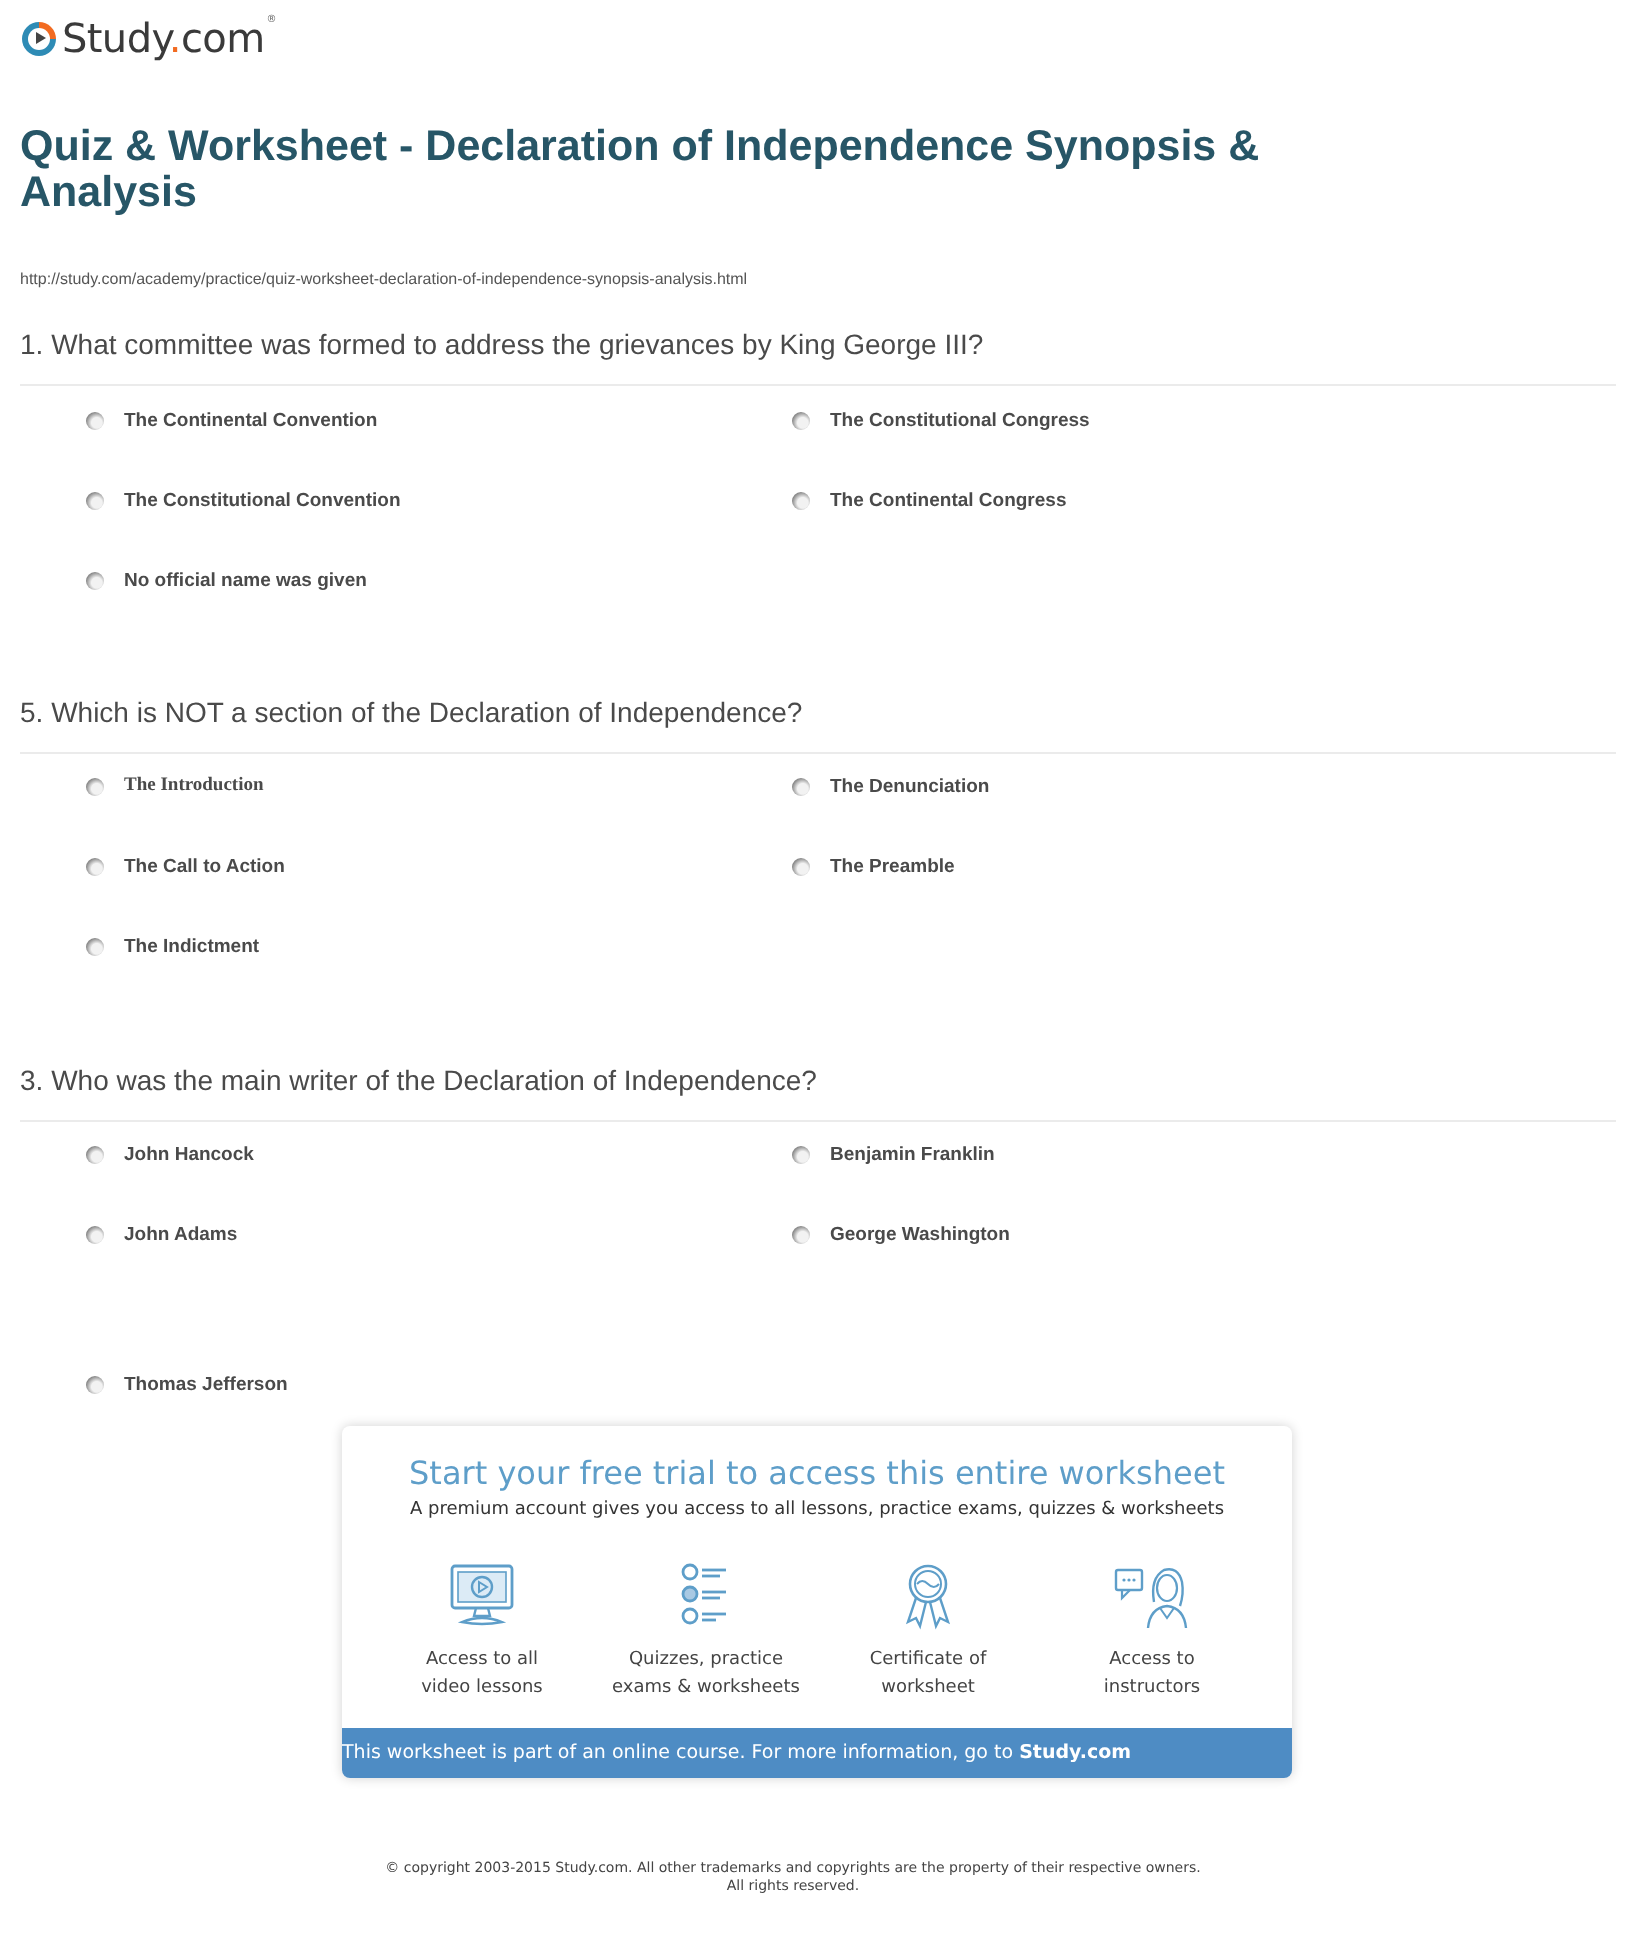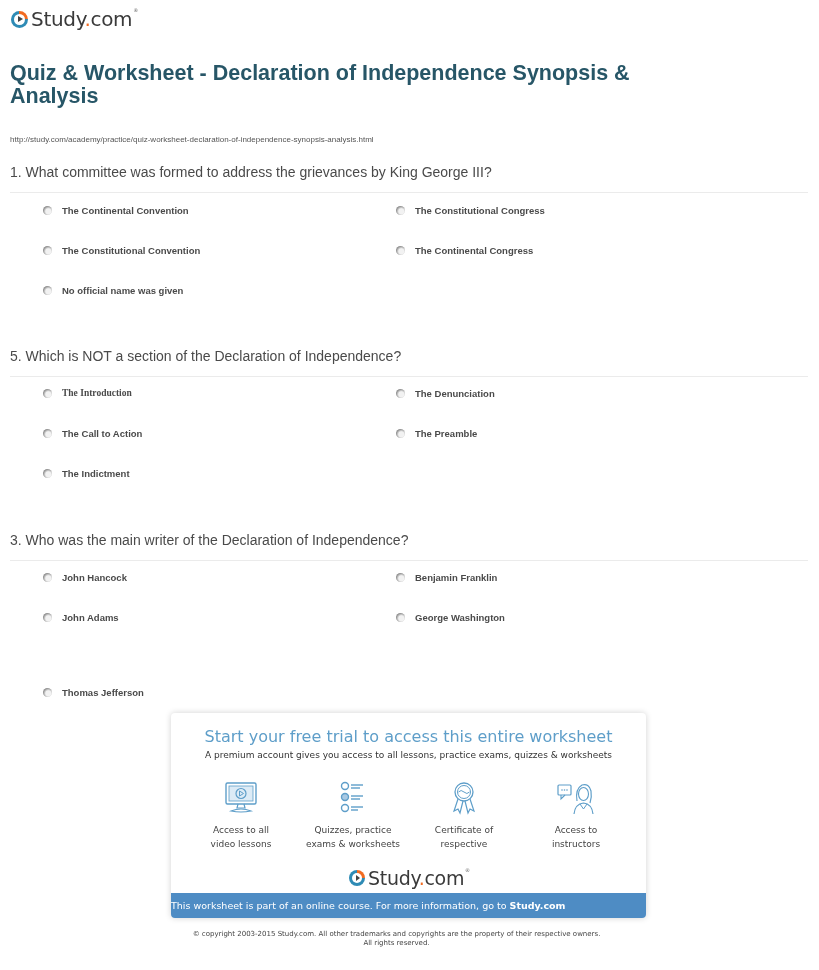--- a/index.html
+++ b/index.html
@@ -23,21 +23,21 @@
     .page-title { position: absolute; left: 10px; top: 62px; width: 620px; font-size: 21.5px; line-height: 23px; font-weight: bold; color: #275667; }
     .page-url { position: absolute; left: 10px; top: 111px; font-size: 8px; color: #555; margin-top: 24px; }
 
     .question { position: absolute; left: 0; width: 819px; }
     .q-text { position: absolute; left: 10px; top: 0; font-size: 14px; color: #4a4a4a; white-space: nowrap; }
     .q-rule { position: absolute; left: 10px; top: 28px; width: 798px; height: 1px; background: #ebebeb; }
     .option { position: absolute; display: flex; align-items: center; cursor: pointer; text-align: center; }
     .radio { width: 9px; height: 9px; border-radius: 50%; background: radial-gradient(circle at 60% 60%, #f2f2f2 35%, #8a8a8a 70%); margin-right: 10px; flex: none; }
     .opt-label { font-size: 9.5px; font-weight: bold; color: #4a4a4a; white-space: nowrap; }
 
-    .promo { position: absolute; left: 171px; top: 713px; width: 475px; height: 205px; background: #fff; border-radius: 4px; box-shadow: 0 0 6px rgba(0,0,0,0.18); overflow: hidden; }
+    .promo { position: absolute; left: 171px; top: 713px; width: 475px; height: 176px; background: #fff; border-radius: 4px; box-shadow: 0 0 6px rgba(0,0,0,0.18); overflow: hidden; }
     .promo-title { position: absolute; left: 0; width: 100%; top: 14px; text-align: center; font-family: "DejaVu Sans", sans-serif; font-size: 16px; color: #5e9ec9; }
     .promo-sub { position: absolute; left: 0; width: 100%; top: 37px; text-align: center; font-family: "DejaVu Sans", sans-serif; font-size: 9px; color: #333; }
     .feature { position: absolute; top: 68px; width: 110px; text-align: center; }
     .feature svg { display: block; margin: 0 auto; }
     .feature-label { margin-top: 8px; font-family: "DejaVu Sans", sans-serif; font-size: 9px; line-height: 14px; color: #444; }
 
     #promo-logo { left: 178px; top: 154px; }
     #promo-logo .mark { width: 16px; height: 16px; margin-right: 3px; background: conic-gradient(#f26b21 0 90deg, #2e8bb5 90deg 360deg); }
     #promo-logo .mark::before { left: 3px; top: 3px; width: 10px; height: 10px; }
     #promo-logo .mark .tri { left: 6.5px; top: 5px; border-width: 3px 0 3px 4.5px; }
@@ -176,21 +176,21 @@
   <div class="feature" style="left:238px;text-align:center;">
     <svg width="36" height="34" viewBox="0 0 36 34">
       <circle cx="18" cy="11" r="9" fill="none" stroke="#5e9ec9" stroke-width="1.3"></circle>
       <circle cx="18" cy="11" r="6.5" fill="none" stroke="#5e9ec9" stroke-width="1"></circle>
       <path d="M12.5 11 Q15 8 18 11 T23.5 11" fill="none" stroke="#5e9ec9" stroke-width="1"></path>
       <path d="M12 18 L8 30 L12 28 L14 32 L17 20" fill="none" stroke="#5e9ec9" stroke-width="1.2"></path>
       <path d="M24 18 L28 30 L24 28 L22 32 L19 20" fill="none" stroke="#5e9ec9" stroke-width="1.2"></path>
     </svg>
     <div class="feature-label">
         <div>Certificate of</div>
-        <div>respective</div>
+        <div>worksheet</div>
       </div>
   </div>
 
   <div class="feature" style="left:350px;">
     <svg width="42" height="34" viewBox="0 0 42 34">
       <rect x="3" y="4" width="13" height="10" rx="1" fill="none" stroke="#5e9ec9" stroke-width="1.2"></rect>
       <path d="M6 14 L6 18 L10 14" fill="none" stroke="#5e9ec9" stroke-width="1.1"></path>
       <circle cx="7" cy="9" r="0.8" fill="#5e9ec9"></circle>
         <circle cx="9.5" cy="9" r="0.8" fill="#5e9ec9"></circle>
         <circle cx="12" cy="9" r="0.8" fill="#5e9ec9"></circle>

